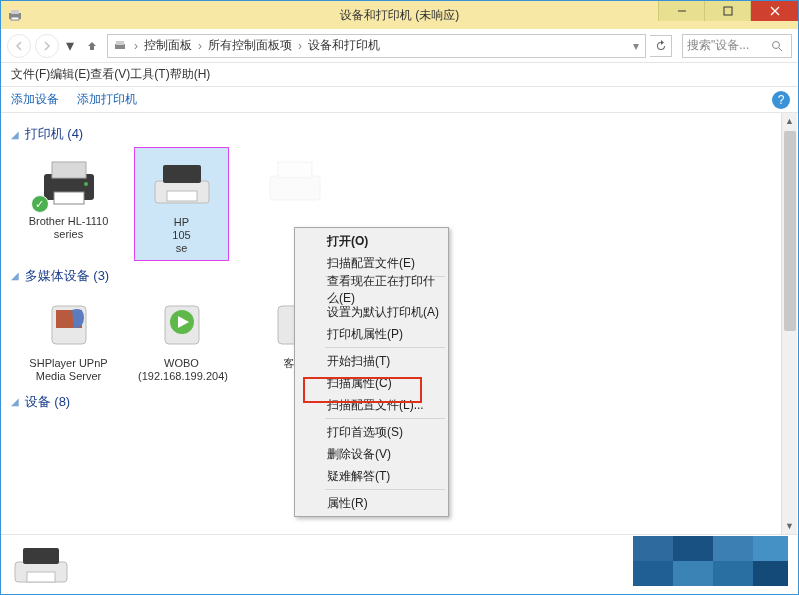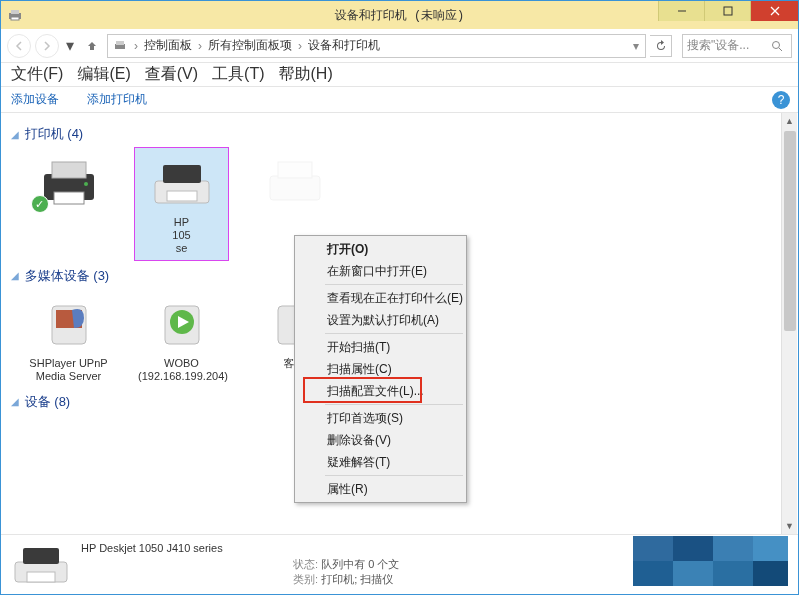--- a/index.html
+++ b/index.html
@@ -1,48 +1,48 @@
 <!DOCTYPE html>
 <html><head>
 <meta charset="utf-8">
 <style>
   * { box-sizing: border-box; font-family: "Microsoft YaHei", "Segoe UI", sans-serif; }
   body { margin: 0; background: #fff; width: 799px; height: 595px; overflow: hidden; position: relative; border:1px solid #3a93d6;}
   .titlebar { height: 28px; background: linear-gradient(#f7e8a6,#f7e8a6); display: flex; align-items: center; position: relative; }
   .titlebar .icon { width:16px; height:16px; margin:0 6px; display:flex;align-items:center;justify-content:center;}
-  .titlebar .title { position:absolute; left:50%; transform:translateX(-50%); font-size:12px; color:#333;font-family:Liberation Mono, monospace;}
+  .titlebar .title { position:absolute; left:50%; transform:translateX(-50%); font-size:12px; color:#333;}
   .win-controls { position:absolute; right:0; top:0; display:flex; }
   .win-btn { width:46px; height:20px; display:flex; align-items:center; justify-content:center; font-size:10px; background:#e8e090; border-left:1px solid #d0c976;}
   .win-btn.close { background:#d0402e; color:#fff; width:48px;}
   .win-btn svg { width:10px; height:10px; }
   .navbar { height:34px; display:flex; align-items:center; padding:2px 6px; gap:4px; border-bottom:1px solid #e5e5e5; background:#fff;}
   .nav-arrow { width:24px; height:24px; border-radius:50%; border:1px solid #cfcfcf; display:flex; align-items:center; justify-content:center; color:#999;}
   .nav-arrow.disabled{opacity:.5;}
   .dropdown-caret{width:14px;height:24px;display:flex;align-items:center;justify-content:center;color:#555;}
   .up-btn{width:22px;height:22px;display:flex;align-items:center;justify-content:center;color:#777;}
   .address { flex:1; height:24px; border:1px solid #c9c9c9; display:flex; align-items:center; font-size:12px; padding-left:4px; background:#fff; color:#333;}
   .address .crumb{padding:0 4px;color:#333;}
   .address .sep{color:#888; padding:0 2px;}
   .addr-icon{width:16px;height:16px;margin-right:4px;display:flex;align-items:center;justify-content:center;}
   .addr-reload{width:22px;height:22px;border:1px solid #c9c9c9;border-left:none;display:flex;align-items:center;justify-content:center;}
   .searchbox{width:110px;height:24px;border:1px solid #c9c9c9;margin-left:6px;display:flex;align-items:center;padding:0 4px;color:#888;font-size:12px;}
   .searchbox .sicon{margin-right:4px;}
-  .menubar{height:24px;display:flex;align-items:center;gap:14px;padding:0 10px;font-size:16px;color:#333;border-bottom:1px solid #e5e5e5;}
-  .toolbar{height:26px;display:flex;align-items:center;gap:28px;padding:0 10px;font-size:12px;color:#1a63b7;border-bottom:1px solid #e5e5e5;position:relative;}
+  .menubar{height:24px;display:flex;align-items:center;padding:0 10px;font-size:12px;color:#333;border-bottom:1px solid #e5e5e5;}
+  .toolbar{height:26px;display:flex;align-items:center;gap:18px;padding:0 10px;font-size:12px;color:#1a63b7;border-bottom:1px solid #e5e5e5;position:relative;}
   .toolbar .help{position:absolute;right:8px;top:4px;width:18px;height:18px;border-radius:50%;background:#3a93d6;color:#fff;display:flex;align-items:center;justify-content:center;font-size:12px;}
   .content{position:absolute;top:112px;left:0;right:0;bottom:60px;overflow:hidden;padding:6px 10px;}
   .group-header{display:flex;align-items:center;gap:6px;font-size:13px;color:#1a3e8b;margin:6px 0 4px;}
   .group-header .tri{color:#7aa7d8;font-size:10px;}
   .items{display:flex;gap:18px;flex-wrap:wrap;padding-left:10px;}
   .item{width:95px;text-align:center;font-size:11px;color:#333;padding:4px;}
   .item.selected{background:#cde6f7;border:1px solid #d946ef;}
   .item .thumb{width:72px;height:60px;margin:0 auto 4px;display:flex;align-items:center;justify-content:center;position:relative;}
   .item .name{line-height:1.2;}
   .checkmark{position:absolute;left:-2px;bottom:-2px;width:18px;height:18px;border-radius:50%;background:#4caf50;display:flex;align-items:center;justify-content:center;color:#fff;font-size:11px;border:1px solid #fff;}
-  .context-menu{position:absolute;left:293px;top:234px;width:173px;background:#f0f0f0;border:1px solid #a7a7a7;box-shadow:2px 2px 4px rgba(0,0,0,0.25);padding:2px;font-size:12px;z-index:10;}
+  .context-menu{position:absolute;left:293px;top:226px;width:155px;background:#f0f0f0;border:1px solid #a7a7a7;box-shadow:2px 2px 4px rgba(0,0,0,0.25);padding:2px;font-size:12px;z-index:10;}
   .context-menu .mi{height:22px;display:flex;align-items:center;padding-left:30px;position:relative;color:#222;}
   .context-menu .mi.bold{font-weight:bold;}
   .context-menu .sep{height:1px;background:#d4d4d4;margin:2px 1px 2px 28px;}
   .highlight-rect{position:absolute;left:302px;top:376px;width:119px;height:26px;border:2px solid #e0301e;z-index:20;pointer-events:none;}
   .statusbar{position:absolute;left:0;right:0;bottom:0;height:60px;border-top:1px solid #e5e5e5;display:flex;align-items:center;padding:4px 10px;font-size:11px;color:#555;gap:10px;}
   .statusbar .big-thumb{width:60px;height:46px;display:flex;align-items:center;justify-content:center;}
   .statusbar .info{flex:1;line-height:1.4;}
   .statusbar .info .row{display:flex;gap:12px;}
   .statusbar .label{color:#888;}
   .scrollbar{position:absolute;right:1px;top:112px;bottom:60px;width:16px;background:#f0f0f0;border-left:1px solid #e0e0e0;display:flex;flex-direction:column;align-items:center;z-index:5;}
@@ -157,20 +157,21 @@
     <div class="item">
       <div class="thumb">
         <svg width="62" height="54" viewBox="0 0 62 54">
             <rect x="6" y="20" width="50" height="26" rx="3" fill="#3a3a3a"></rect>
             <rect x="14" y="8" width="34" height="16" fill="#d9d9d9" stroke="#aaa"></rect>
             <rect x="16" y="38" width="30" height="12" fill="#fff" stroke="#888"></rect>
             <circle cx="48" cy="30" r="2" fill="#4caf50"></circle>
           </svg>
         <span class="checkmark">✓</span>
       </div>
+      <div class="name">Brother HL-1110 series</div>
     </div>
     <div class="item selected">
       <div class="thumb">
         <svg width="62" height="54" viewBox="0 0 62 54">
             <rect x="4" y="26" width="54" height="22" rx="3" fill="#e8e8e8" stroke="#bbb"></rect>
             <rect x="12" y="10" width="38" height="18" rx="2" fill="#3a3a3a"></rect>
             <rect x="16" y="36" width="30" height="10" fill="#fff" stroke="#bbb"></rect>
           </svg>
       </div>
       <div class="name">HP<br>105<br>se</div>
@@ -228,24 +229,25 @@
 
 <div class="scrollbar">
   <div class="scroll-btn">▲</div>
   <div class="scroll-thumb"></div>
   <div style="flex:1"></div>
   <div class="scroll-btn">▼</div>
 </div>
 
 <div class="context-menu">
   <div class="mi bold">打开(O)</div>
-  <div class="mi">在新窗口中打开(E)</div>
+  <div class="mi">扫描配置文件(E)</div>
   <div class="sep"></div>
   <div class="mi">查看现在正在打印什么(E)</div>
   <div class="mi">设置为默认打印机(A)</div>
+  <div class="mi">打印机属性(P)</div>
   <div class="sep"></div>
   <div class="mi">开始扫描(T)</div>
   <div class="mi">扫描属性(C)</div>
   <div class="mi">扫描配置文件(L)...</div>
   <div class="sep"></div>
   <div class="mi">打印首选项(S)</div>
   <div class="mi">删除设备(V)</div>
   <div class="mi">疑难解答(T)</div>
   <div class="sep"></div>
   <div class="mi">属性(R)</div>
@@ -253,31 +255,20 @@
 
 <div class="highlight-rect"></div>
 
 <div class="statusbar">
   <div class="big-thumb">
     <svg width="56" height="42" viewBox="0 0 56 42">
         <rect x="2" y="18" width="52" height="20" rx="3" fill="#e8e8e8" stroke="#bbb"></rect>
         <rect x="10" y="4" width="36" height="16" rx="2" fill="#3a3a3a"></rect>
         <rect x="14" y="28" width="28" height="10" fill="#fff" stroke="#bbb"></rect>
       </svg>
-  </div>
-  <div class="info">
-    <div style="color:#333;">HP Deskjet 1050 J410 series</div>
-    <div class="row">
-      <span style="width:200px"></span>
-      <span><span class="label">状态:</span> <span>队列中有 0 个文</span></span>
-    </div>
-    <div class="row">
-      <span style="width:200px"></span>
-      <span><span class="label">类别:</span> <span>打印机; 扫描仪</span></span>
-    </div>
   </div>
 </div>
 
 <div class="pixelated">
   <div style="left:0;top:0;width:40px;height:25px;background:#2f6a9e;"></div>
   <div style="left:40px;top:0;width:40px;height:25px;background:#1a5183;"></div>
   <div style="left:80px;top:0;width:40px;height:25px;background:#3b7fb3;"></div>
   <div style="left:120px;top:0;width:35px;height:25px;background:#4590c4;"></div>
   <div style="left:0;top:25px;width:40px;height:25px;background:#1f5f93;"></div>
   <div style="left:40px;top:25px;width:40px;height:25px;background:#3b82b5;"></div>

